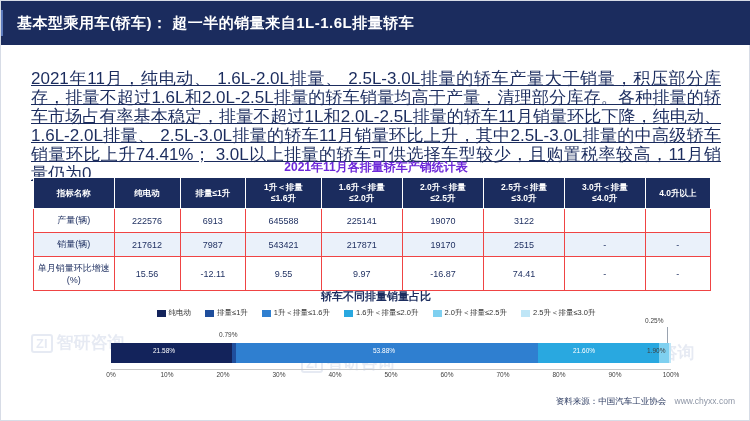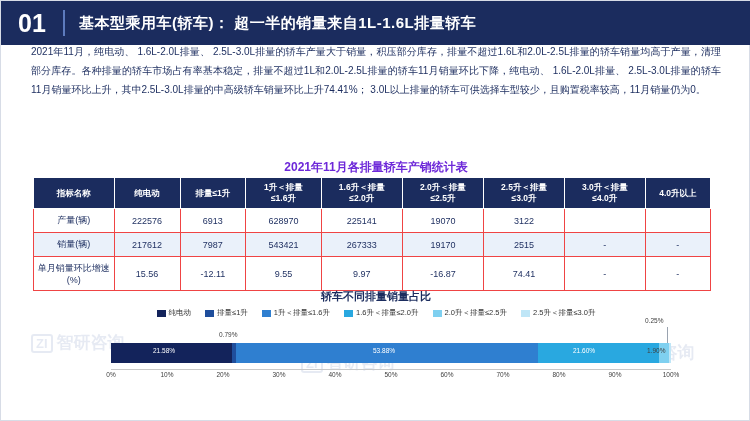--- a/index.html
+++ b/index.html
@@ -30,23 +30,24 @@
   }
   .header .divider{
     width:2px;height:26px;background:#5d7bbd;margin-right:14px;
   }
   .header .title{
     font-size:15px;font-weight:bold;color:#ffffff;
     letter-spacing:0.5px;
   }
   
   .para{
-    position:absolute;left:30px;top:41px;width:690px;
-    font-size:10px;line-height:19px;color:#1b2c5e;
+    position:absolute;left:30px;top:68px;width:690px;
+    font-size:17px;line-height:19px;color:#1b2c5e;
     text-align:justify;
+    text-decoration:underline;
   }
   .para p{margin:0 0 0 0;}
   
   .tbl-title{
     position:absolute;left:0;top:158px;width:750px;text-align:center;
     font-size:12px;font-weight:bold;color:#6d28d9;
   }
   
   table{
     position:absolute;left:32px;top:176px;width:678px;
@@ -132,21 +133,20 @@
 
 <div class="page">
 
   <div class="wm" style="left:140px;top:188px;"><span class="logo">ZI</span><span>智研咨询</span></div>
   <div class="wm" style="left:460px;top:188px;"><span class="logo">ZI</span><span>智研咨询</span></div>
   <div class="wm" style="left:30px;top:330px;"><span class="logo">ZI</span><span>智研咨询</span></div>
   <div class="wm" style="left:300px;top:350px;"><span class="logo">ZI</span><span>智研咨询</span></div>
   <div class="wm" style="left:600px;top:340px;"><span class="logo">ZI</span><span>智研咨询</span></div>
 
   <div class="header">
-    <div class="num">01</div>
     <div class="divider"></div>
     <div class="title">基本型乘用车(轿车)： 超一半的销量来自1L-1.6L排量轿车</div>
   </div>
 
   <div class="para">
     <p>2021年11月，纯电动、 1.6L-2.0L排量、 2.5L-3.0L排量的轿车产量大于销量，积压部分库存，排量不超过1.6L和2.0L-2.5L排量的轿车销量均高于产量，清理部分库存。各种排量的轿车市场占有率基本稳定，排量不超过1L和2.0L-2.5L排量的轿车11月销量环比下降，纯电动、 1.6L-2.0L排量、 2.5L-3.0L排量的轿车11月销量环比上升，其中2.5L-3.0L排量的中高级轿车销量环比上升74.41%； 3.0L以上排量的轿车可供选择车型较少，且购置税率较高，11月销量仍为0。</p>
   </div>
 
   <div class="tbl-title">2021年11月各排量轿车产销统计表</div>
 
@@ -162,33 +162,33 @@
         <th style="width:78px">2.5升＜排量<br>≤3.0升</th>
         <th style="width:78px">3.0升＜排量<br>≤4.0升</th>
         <th style="width:62px">4.0升以上</th>
       </tr>
     </thead>
     <tbody>
       <tr class="r-odd">
         <td class="firstcol">产量(辆)</td>
         <td>222576</td>
         <td>6913</td>
-        <td>628970</td>
+        <td>645588</td>
         <td>225141</td>
         <td>19070</td>
         <td>3122</td>
         <td></td>
         <td></td>
       </tr>
       <tr class="r-even">
         <td class="firstcol">销量(辆)</td>
         <td>217612</td>
         <td>7987</td>
         <td>543421</td>
-        <td>267333</td>
+        <td>217871</td>
         <td>19170</td>
         <td>2515</td>
         <td>-</td>
         <td>-</td>
       </tr>
       <tr class="r-odd">
         <td class="firstcol">单月销量环比增速(%)</td>
         <td>15.56</td>
         <td>-12.11</td>
         <td>9.55</td>
@@ -257,14 +257,18 @@
       <span class="tick" style="left:224px">40%</span>
       <span class="tick" style="left:280px">50%</span>
       <span class="tick" style="left:336px">60%</span>
       <span class="tick" style="left:392px">70%</span>
       <span class="tick" style="left:448px">80%</span>
       <span class="tick" style="left:504px">90%</span>
       <span class="tick" style="left:560px">100%</span>
     </div>
   </div>
 
+  <div class="source">
+    <span>资料来源：中国汽车工业协会</span>
+    <span class="url">www.chyxx.com</span>
+  </div>
 
 </div>
 
 </body></html>

